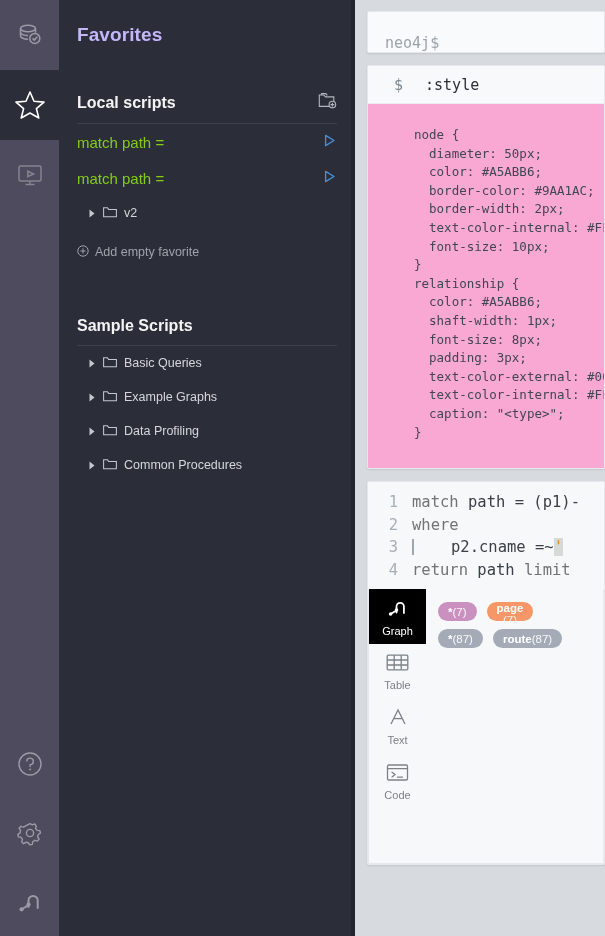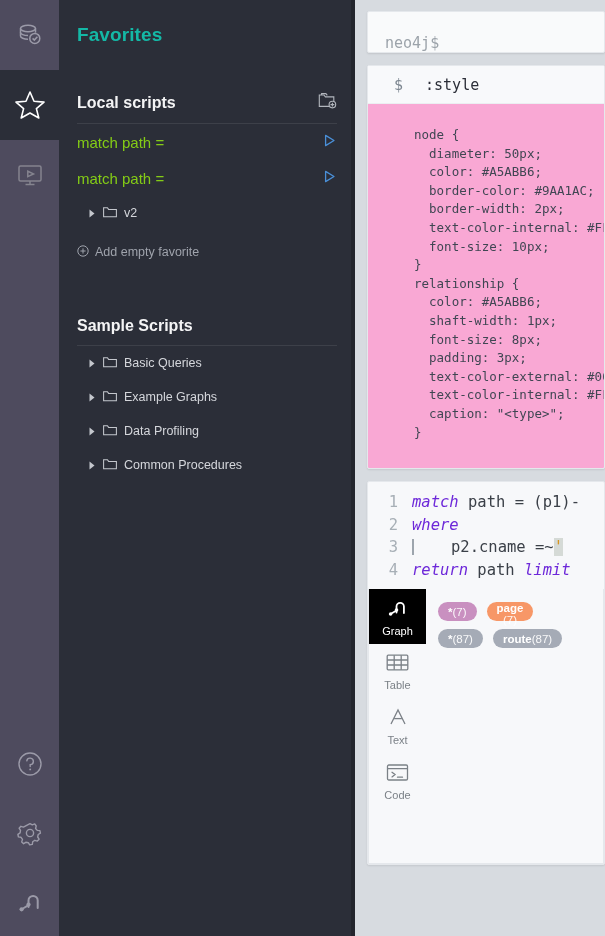--- a/index.html
+++ b/index.html
@@ -31,21 +31,21 @@
   
   .drawer {
     width: 296px; height: 936px;
     background: #2B2E38;
     flex: none;
     position: relative;
     overflow: hidden;
   }
   .drawer-inner { padding: 0 18px 0 18px; }
   .drawer-title {
-    color: #14b8a6;
+    color: #c4b5fd;
     font-size: 19px; font-weight: bold;
     letter-spacing: .1px;
     padding: 24px 0 0 0;
   }
   .section-head {
     display: flex; align-items: center; justify-content: space-between;
     margin-top: 46px;
   }
   .section-title {
     color: #F4F4F5;
@@ -163,21 +163,21 @@
     font-family: "DejaVu Sans Mono", monospace;
     font-size: 15.5px;
     line-height: 22.6px;
   }
   .code-line { display: flex; white-space: pre; }
   .ln {
     width: 44px; flex: none; text-align: right;
     color: #A7AFB6;
     padding-right: 14px;
   }
-  .tok-kw  { color: #6d28d9; font-style: italic; }
+  .tok-kw  { color: #737373; }
   .tok-txt { color: #3B4048; }
   .tok-str { color: #D9951F; margin-left: 40px; }
   .tok-op  { color: #3B4048; }
   .caret-bar {
     display: inline-block; width: 2px; height: 16px;
     background: #9DA5AD; vertical-align: -3px; margin-right: 9px;
   }
   .sel-char {
     background: #D5DAD6; color: #D9951F;
   }

